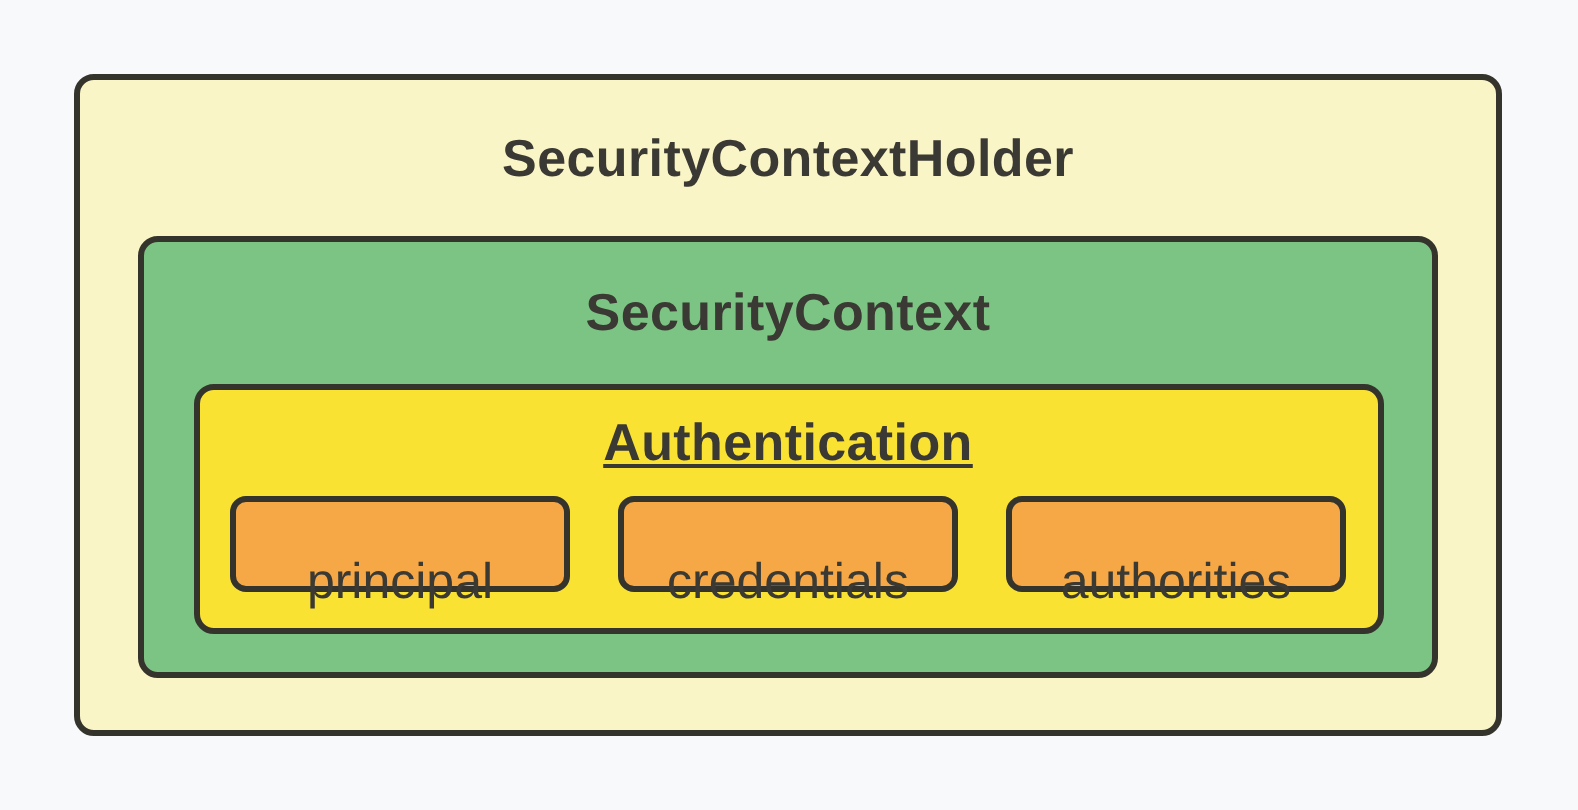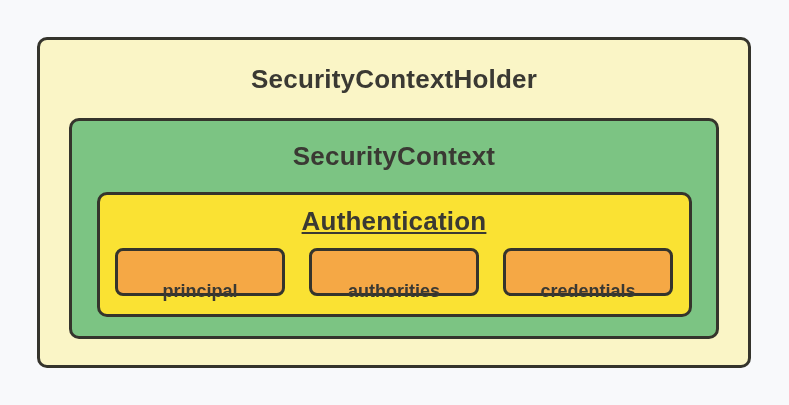--- a/index.html
+++ b/index.html
@@ -63,22 +63,22 @@
   .item {
     width: 170px; height: 48px;
     background: var(--item-bg);
     border: 3px solid var(--border);
     border-radius: 8px;
     display: flex;
     align-items: center;
     justify-content: center;
   }
   .item-label {
-    font-weight: bold;
-    font-size: 18px;
+    font-weight: normal;
+    font-size: 25px;
     color: var(--text);
     margin-top: 38px;
   }
 </style>
 </head>
 <body>
 
 <div class="canvas">
   <div class="box box-outer">
     <div class="title title-outer">SecurityContextHolder</div>
@@ -87,22 +87,22 @@
       <div class="title title-middle">SecurityContext</div>
 
       <div class="box box-inner">
         <div class="title title-inner">Authentication</div>
 
         <div class="item-row">
           <div class="item">
             <span class="item-label">principal</span>
           </div>
           <div class="item">
-            <span class="item-label">authorities</span>
+            <span class="item-label">credentials</span>
           </div>
           <div class="item">
-            <span class="item-label">credentials</span>
+            <span class="item-label">authorities</span>
           </div>
         </div>
       </div>
     </div>
   </div>
 </div>
 
 </body></html>

